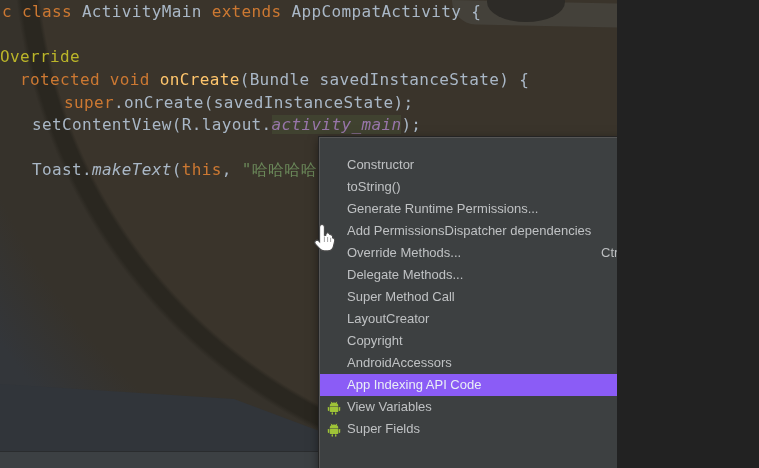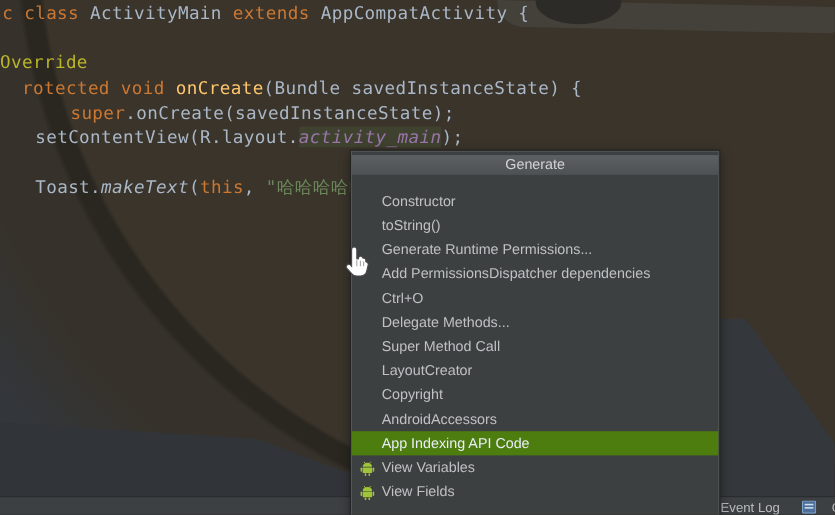--- a/index.html
+++ b/index.html
@@ -1,17 +1,17 @@
 <!DOCTYPE html>
 <html><head>
 <meta charset="utf-8">
 <style>
   html,body{margin:0;padding:0;background:#222;}
   .screen{
-    position:relative;width:759px;height:468px;overflow:hidden;
+    position:relative;width:617px;height:468px;overflow:hidden;
     background:#3a342b;
     font-family:"Liberation Sans",sans-serif;
   }
   
   .editor{
     position:absolute;inset:0;
     background:
       radial-gradient(circle at 560px -60px,
         rgba(0,0,0,0) 523px, #2a2720 527px, #2a2720 542px,
         #36322b 547px, #36322b 615px, #33363a 690px),
@@ -63,21 +63,21 @@
     color:#d2d3d4;font-size:13px;
   }
   .menu-list{padding-top:13px;}
   .menu-item{
     position:relative;height:22px;line-height:22px;
     padding:0 14px 0 27px;display:flex;align-items:center;
     font-size:13px;color:#bfc1c3;cursor:default;
   }
   .menu-item .mi-label{flex:1;}
   .menu-item .mi-shortcut{color:#bdbfc1;}
-  .menu-item.selected{background:#4d7c0f;color:#e9eef6;}
+  .menu-item.selected{background:#8b5cf6;color:#e9eef6;}
   .menu-item .mi-icon{position:absolute;left:7px;top:4px;width:14px;height:14px;}
   
   .cursor{position:absolute;left:313px;top:223px;z-index:10;}
 </style>
 </head>
 <body>
 
 <div class="screen">
 
   <div class="editor">
@@ -103,35 +103,35 @@
           <rect x="0.5" y="0.5" width="12" height="11" rx="1" fill="#4e6f9b" stroke="#7da4cc" stroke-width="1"></rect>
           <rect x="2.5" y="3" width="8" height="1.4" fill="#cfe0f0"></rect>
           <rect x="2.5" y="6" width="8" height="1.4" fill="#cfe0f0"></rect>
         </svg>
       </span>
       <span>G</span>
     </div>
   </div>
 
   <div class="menu">
-    <div class="menu-title">Generate</div>
     <div class="menu-list" id="menu-list">
         <div class="menu-item">
           <span class="mi-label">Constructor</span>
         </div>
         <div class="menu-item">
           <span class="mi-label">toString()</span>
         </div>
         <div class="menu-item">
           <span class="mi-label">Generate Runtime Permissions...</span>
         </div>
         <div class="menu-item">
           <span class="mi-label">Add PermissionsDispatcher dependencies</span>
         </div>
         <div class="menu-item">
+          <span class="mi-label">Override Methods...</span>
           <span class="mi-shortcut">Ctrl+O</span>
         </div>
         <div class="menu-item">
           <span class="mi-label">Delegate Methods...</span>
         </div>
         <div class="menu-item">
           <span class="mi-label">Super Method Call</span>
         </div>
         <div class="menu-item">
           <span class="mi-label">LayoutCreator</span>
@@ -160,21 +160,21 @@
         <div class="menu-item">
           <span class="mi-icon"><svg width="14" height="14" viewBox="0 0 24 26">
               <path d="M6.5 1.5 L8.5 4.5 M17.5 1.5 L15.5 4.5" stroke="#9fc437" stroke-width="1.6"></path>
               <path d="M4 10 a8 7 0 0 1 16 0 z" fill="#9fc437"></path>
               <rect x="4" y="11" width="16" height="9.5" rx="1.5" fill="#9fc437"></rect>
               <rect x="0.5" y="11" width="2.6" height="7.5" rx="1.3" fill="#9fc437"></rect>
               <rect x="20.9" y="11" width="2.6" height="7.5" rx="1.3" fill="#9fc437"></rect>
               <rect x="7.5" y="21" width="2.6" height="4.5" rx="1.3" fill="#9fc437"></rect>
               <rect x="13.9" y="21" width="2.6" height="4.5" rx="1.3" fill="#9fc437"></rect>
             </svg></span>
-          <span class="mi-label">View Fields</span>
+          <span class="mi-label">Super Fields</span>
         </div>
       </div>
   </div>
 
   <div class="cursor">
     <svg width="25" height="31" viewBox="0 0 25 31">
       <path d="M9 1.5 C10.4 1.5 11.4 2.6 11.4 4 L11.4 12.2 L12.7 12.3 L13 11.2
                C13.3 10.2 14.3 9.6 15.3 9.9 C16.1 10.1 16.7 10.7 16.9 11.5
                L18 11.8 C19.1 12.1 19.8 13.2 19.6 14.3 L19.5 14.8 L20.3 15.1
                C21.4 15.6 22 16.8 21.7 18 L20.4 23.5 C19.8 26.1 17.5 27.9 14.8 27.9

